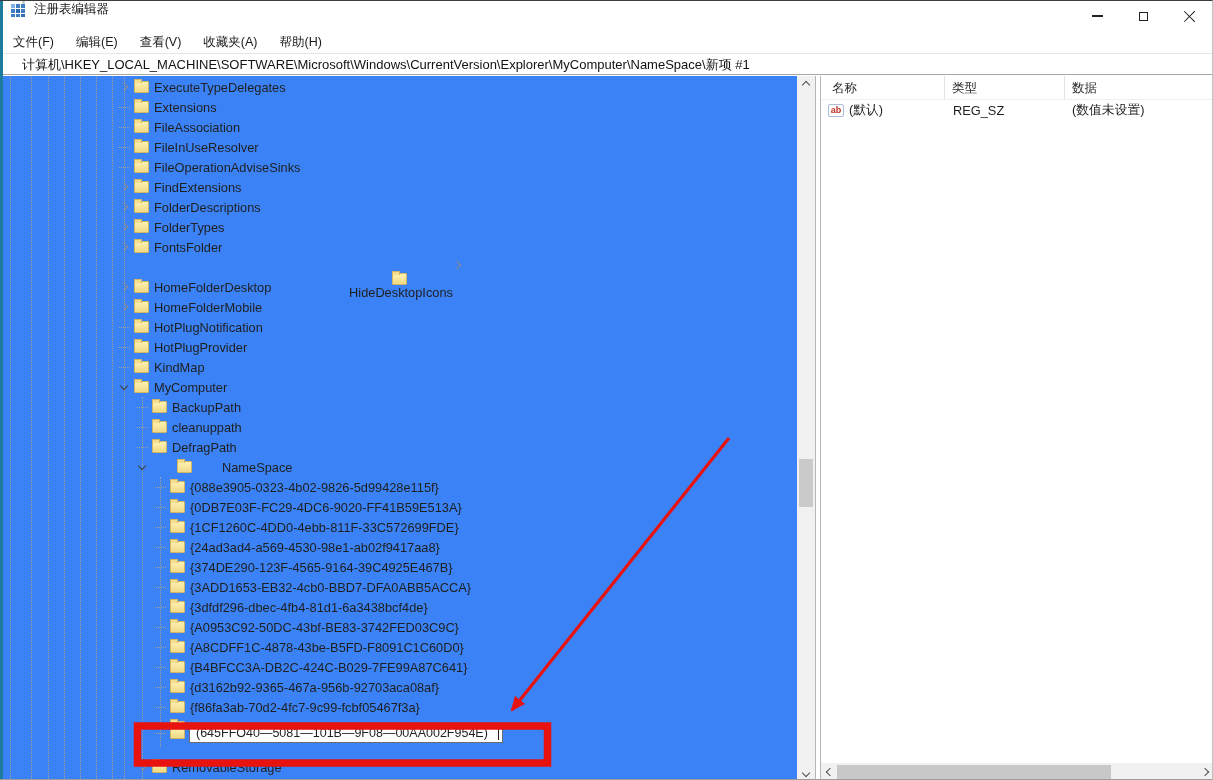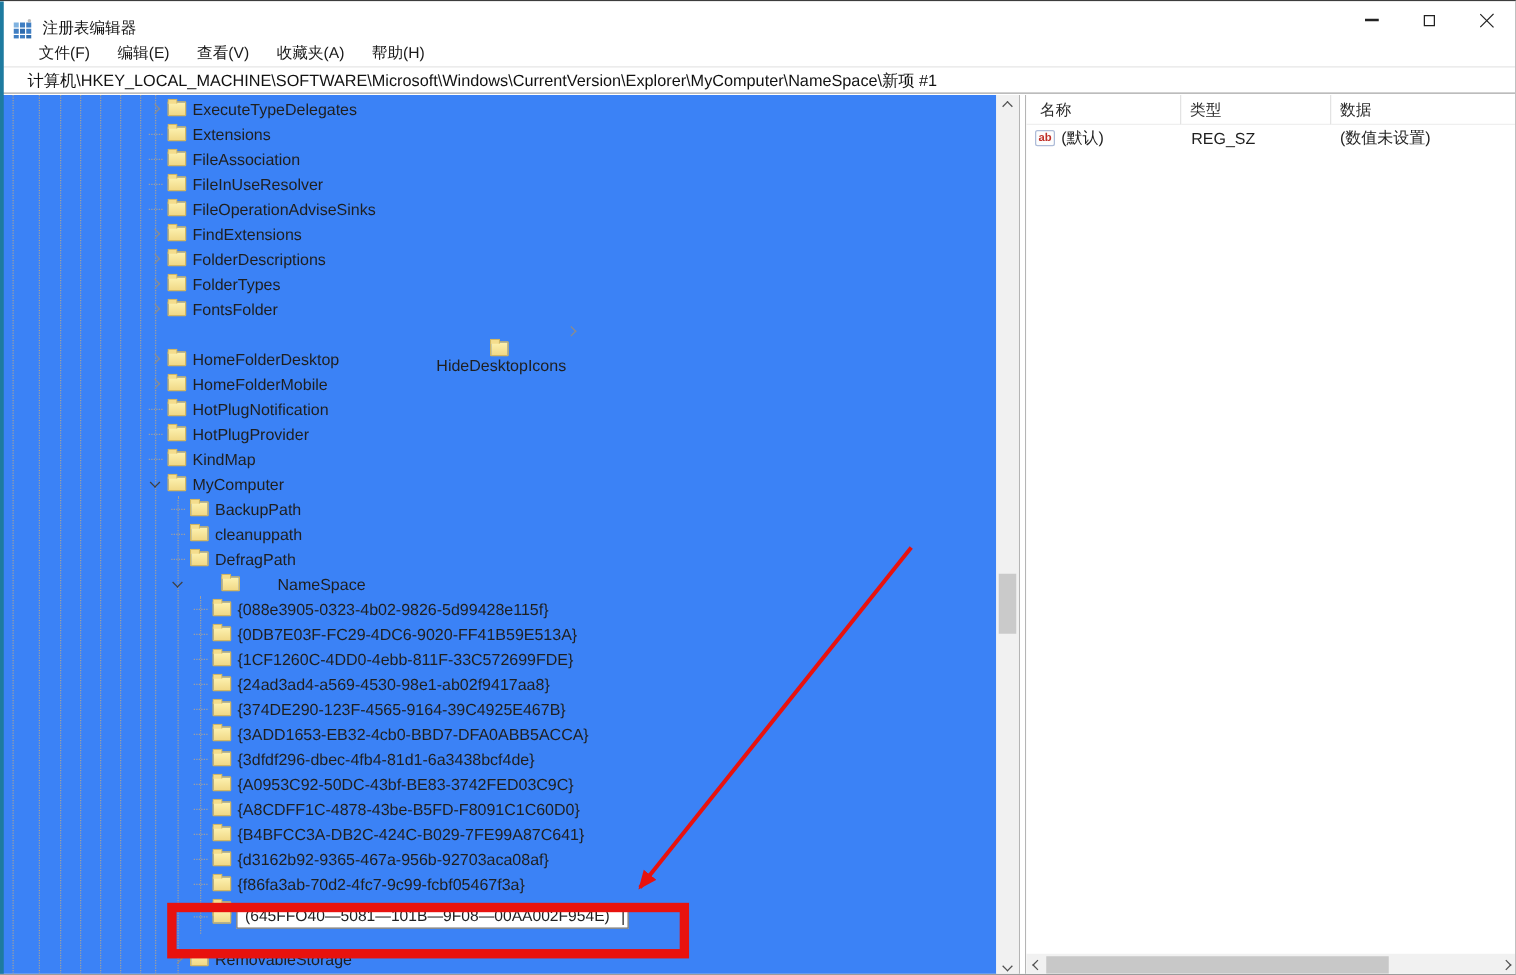--- a/index.html
+++ b/index.html
@@ -5,33 +5,33 @@
   * { margin:0; padding:0; box-sizing:border-box; }
   html,body { background:#888; }
   .window {
     position:relative; width:1213px; height:780px; background:#fff;
     font-family:"Liberation Sans", sans-serif; color:#1f1f1f; overflow:hidden;
     border-top:1px solid #3c3c3c; border-bottom:1px solid #9c9c9c; border-right:1px solid #c0c0c0;
   }
   .left-accent { position:absolute; left:0; top:0; width:3px; height:780px; background:#1e7ba0; z-index:60; }
 
   
-  .titlebar { position:absolute; left:0; top:0; width:100%; height:30px; display:flex; align-items:flex-end; background:#fff; }
+  .titlebar { position:absolute; left:0; top:0; width:100%; height:30px; display:flex; align-items:flex-start; background:#fff; }
   .app-icon { margin-left:10px; width:16px; height:16px; flex:none; }
   .title-text { margin-left:8px; font-size:12.5px; color:#111; }
   .win-controls { position:absolute; right:0; top:0; height:30px; display:flex; }
   .win-btn { width:46px; height:30px; display:flex; align-items:center; justify-content:center; cursor:pointer; }
   .glyph-min { width:11px; height:1.2px; background:#222; }
   .glyph-max { width:9px; height:9px; border:1.2px solid #222; }
   .glyph-close { position:relative; width:12px; height:12px; }
   .glyph-close::before,.glyph-close::after { content:""; position:absolute; left:5.5px; top:-1px; width:1.2px; height:15px; background:#222; }
   .glyph-close::before { transform:rotate(45deg); } .glyph-close::after { transform:rotate(-45deg); }
 
   
-  .menubar { position:absolute; left:0; top:30px; width:100%; height:22px; display:flex; align-items:center; padding-left:20px; font-size:12.5px; background:#fff; }
+  .menubar { position:absolute; left:0; top:30px; width:100%; height:22px; display:flex; align-items:center; padding-left:2px; font-size:12.5px; background:#fff; }
   .menu-item { padding:0 11px; height:22px; line-height:22px; cursor:default; color:#1a1a1a; }
 
   
   .addressbar { position:absolute; left:0; top:52px; width:100%; height:22px; line-height:21px; padding-left:22px;
     font-size:13px; color:#121212; background:#fff; border-top:1px solid #e6e6e6; border-bottom:1px solid #a6a6a6; white-space:nowrap; }
 
   
   .tree-pane { position:absolute; left:0; top:75px; width:797px; height:705px; background:#3b82f6; overflow:hidden; }
   .vguide { position:absolute; top:0; height:705px; border-left:1px dotted #9f9f9f; }
   .vguide-part { position:absolute; border-left:1px dotted #9f9f9f; }

